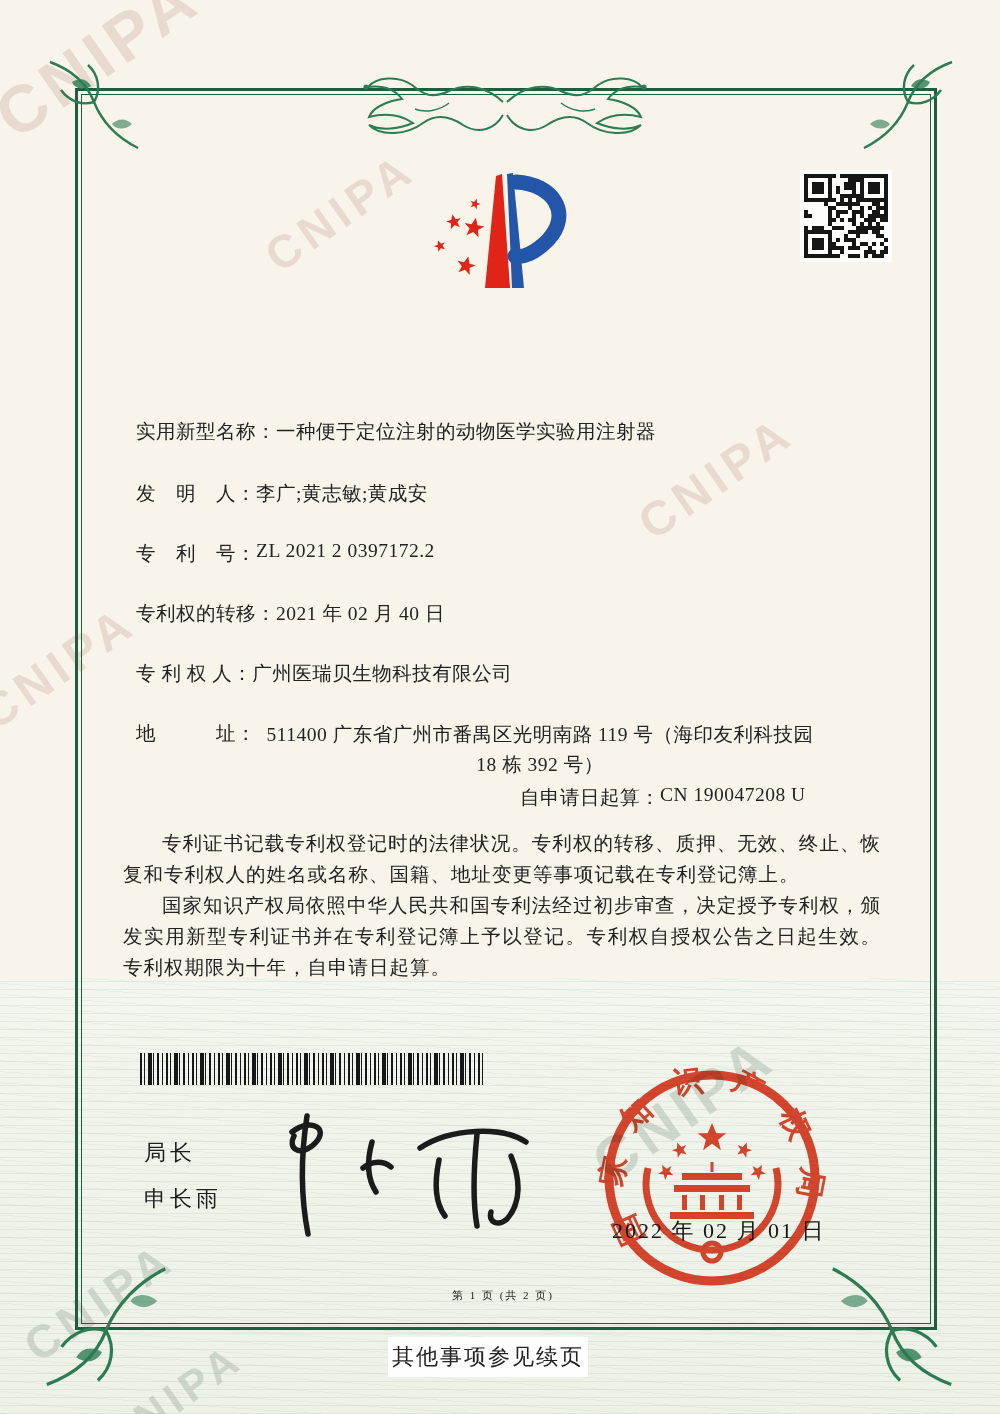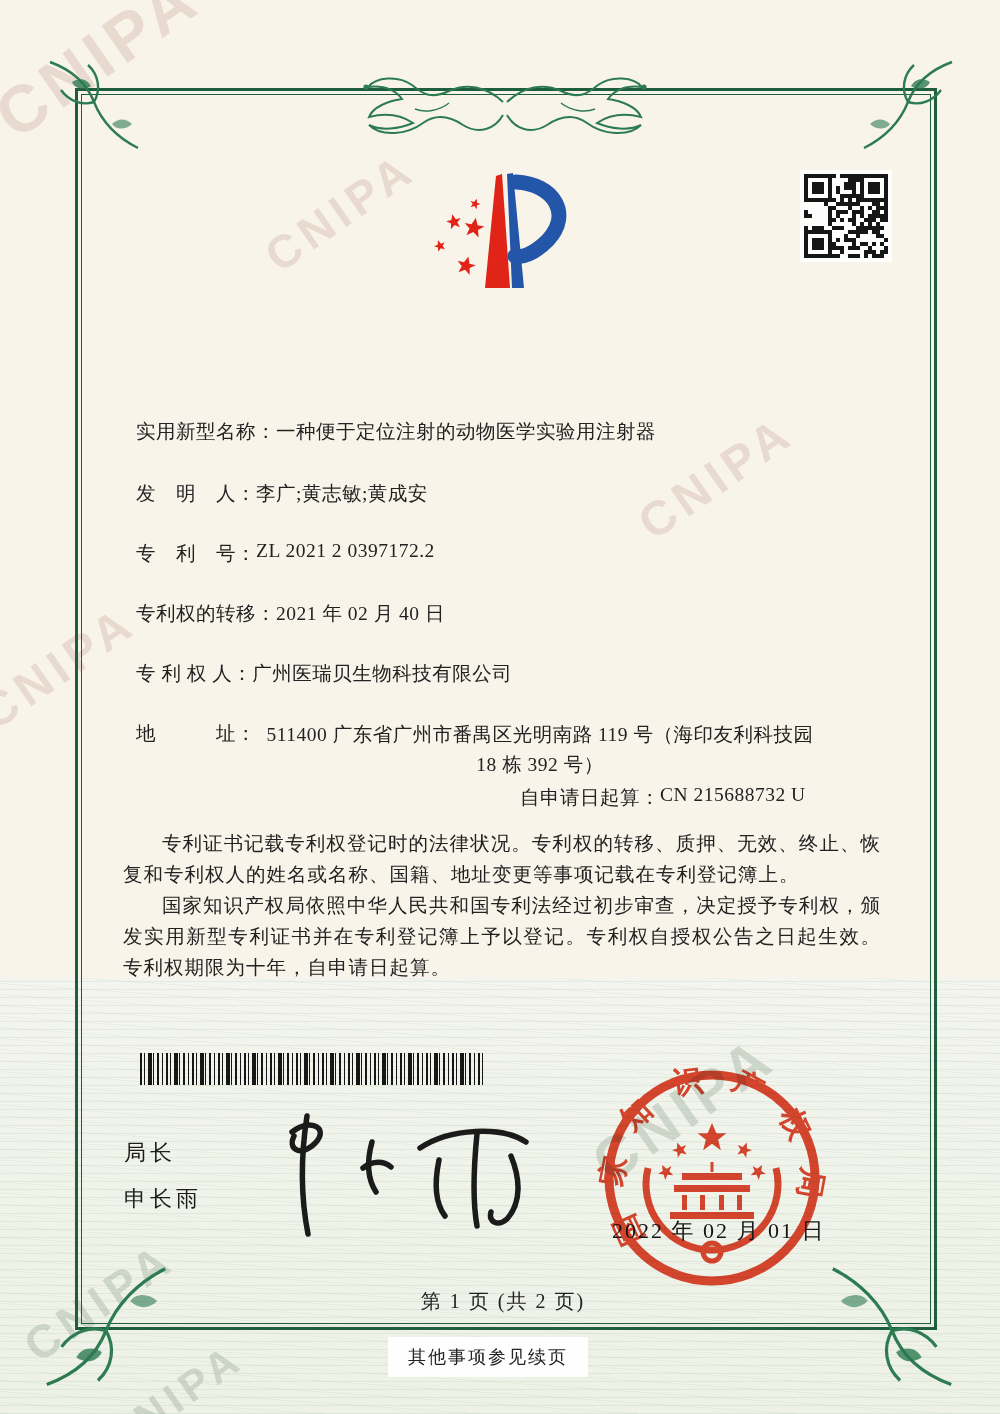--- a/index.html
+++ b/index.html
@@ -48,28 +48,28 @@
   .bodytext p{margin:0;text-indent:2em;}
   
   .barcode{position:absolute;left:140px;top:1053px;width:345px;height:32px;
     background:repeating-linear-gradient(90deg,
       #161616 0 2px, transparent 2px 4px,
       #161616 4px 5px, transparent 5px 8px,
       #161616 8px 12px, transparent 12px 13px,
       #161616 13px 14px, transparent 14px 17px,
       #161616 17px 19px, transparent 19px 22px,
       #161616 22px 23px, transparent 23px 26px);}
-  .signer{position:absolute;left:124px;font-size:22px;letter-spacing:4px;color:#1d1d1d;}
+  .signer{position:absolute;left:144px;font-size:22px;letter-spacing:4px;color:#1d1d1d;}
   .sig{position:absolute;left:252px;top:1106px;}
   .seal{position:absolute;left:572px;top:1038px;opacity:.93;mix-blend-mode:multiply;}
   .seal-date{position:absolute;left:612px;top:1216px;font-size:22px;letter-spacing:2px;color:#151515;z-index:5;}
   .page-ind{position:absolute;left:75px;top:1288px;width:856px;text-align:center;
-    font-size:20px;letter-spacing:2px;color:#222;}
+    font-size:11px;letter-spacing:2px;color:#222;}
   .note{position:absolute;left:388px;top:1337px;width:200px;height:40px;background:#fefefe;
-    text-align:center;line-height:40px;font-size:18px;letter-spacing:2px;color:#222;}
+    text-align:center;line-height:40px;font-size:22px;letter-spacing:2px;color:#222;}
   .z3{z-index:3;}
 </style>
 </head>
 <body>
 
 <div class="page">
 
   <svg width="0" height="0" style="position:absolute" aria-hidden="true">
     <defs>
       <path id="star" d="M0,-10 L2.9,-3.1 L9.5,-3.1 L4.1,1.2 L5.9,8.1 L0,3.9 L-5.9,8.1 L-4.1,1.2 L-9.5,-3.1 L-2.9,-3.1 Z"></path>
@@ -387,21 +387,21 @@
       <span class="lab">专利权的转移：</span><span class="val">2021 年 02 月 40 日</span>
     </div>
     <div class="frow" style="top:242px;">
       <span class="lab">专 利 权 人：</span><span class="val">广州医瑞贝生物科技有限公司</span>
     </div>
     <div class="frow addr" style="top:302px;">
       <span class="lab">地　　　址：</span><span class="val">511400 广东省广州市番禺区光明南路 119 号（海印友利科技园 18 栋 392 号）</span>
     </div>
     <div class="frow grant" style="top:366px;">
       <span class="pair2">
-        <span class="lab">自申请日起算：</span><span class="val">CN 215688732 U</span>
+        <span class="lab">自申请日起算：</span><span class="val">CN 190047208 U</span>
       </span>
     </div>
   </div>
 
   <div class="bodytext z3">
     <p>专利证书记载专利权登记时的法律状况。专利权的转移、质押、无效、终止、恢复和专利权人的姓名或名称、国籍、地址变更等事项记载在专利登记簿上。</p>
     <p>国家知识产权局依照中华人民共和国专利法经过初步审查，决定授予专利权，颁发实用新型专利证书并在专利登记簿上予以登记。专利权自授权公告之日起生效。专利权期限为十年，自申请日起算。</p>
   </div>
 
   <div class="barcode z3"></div>

